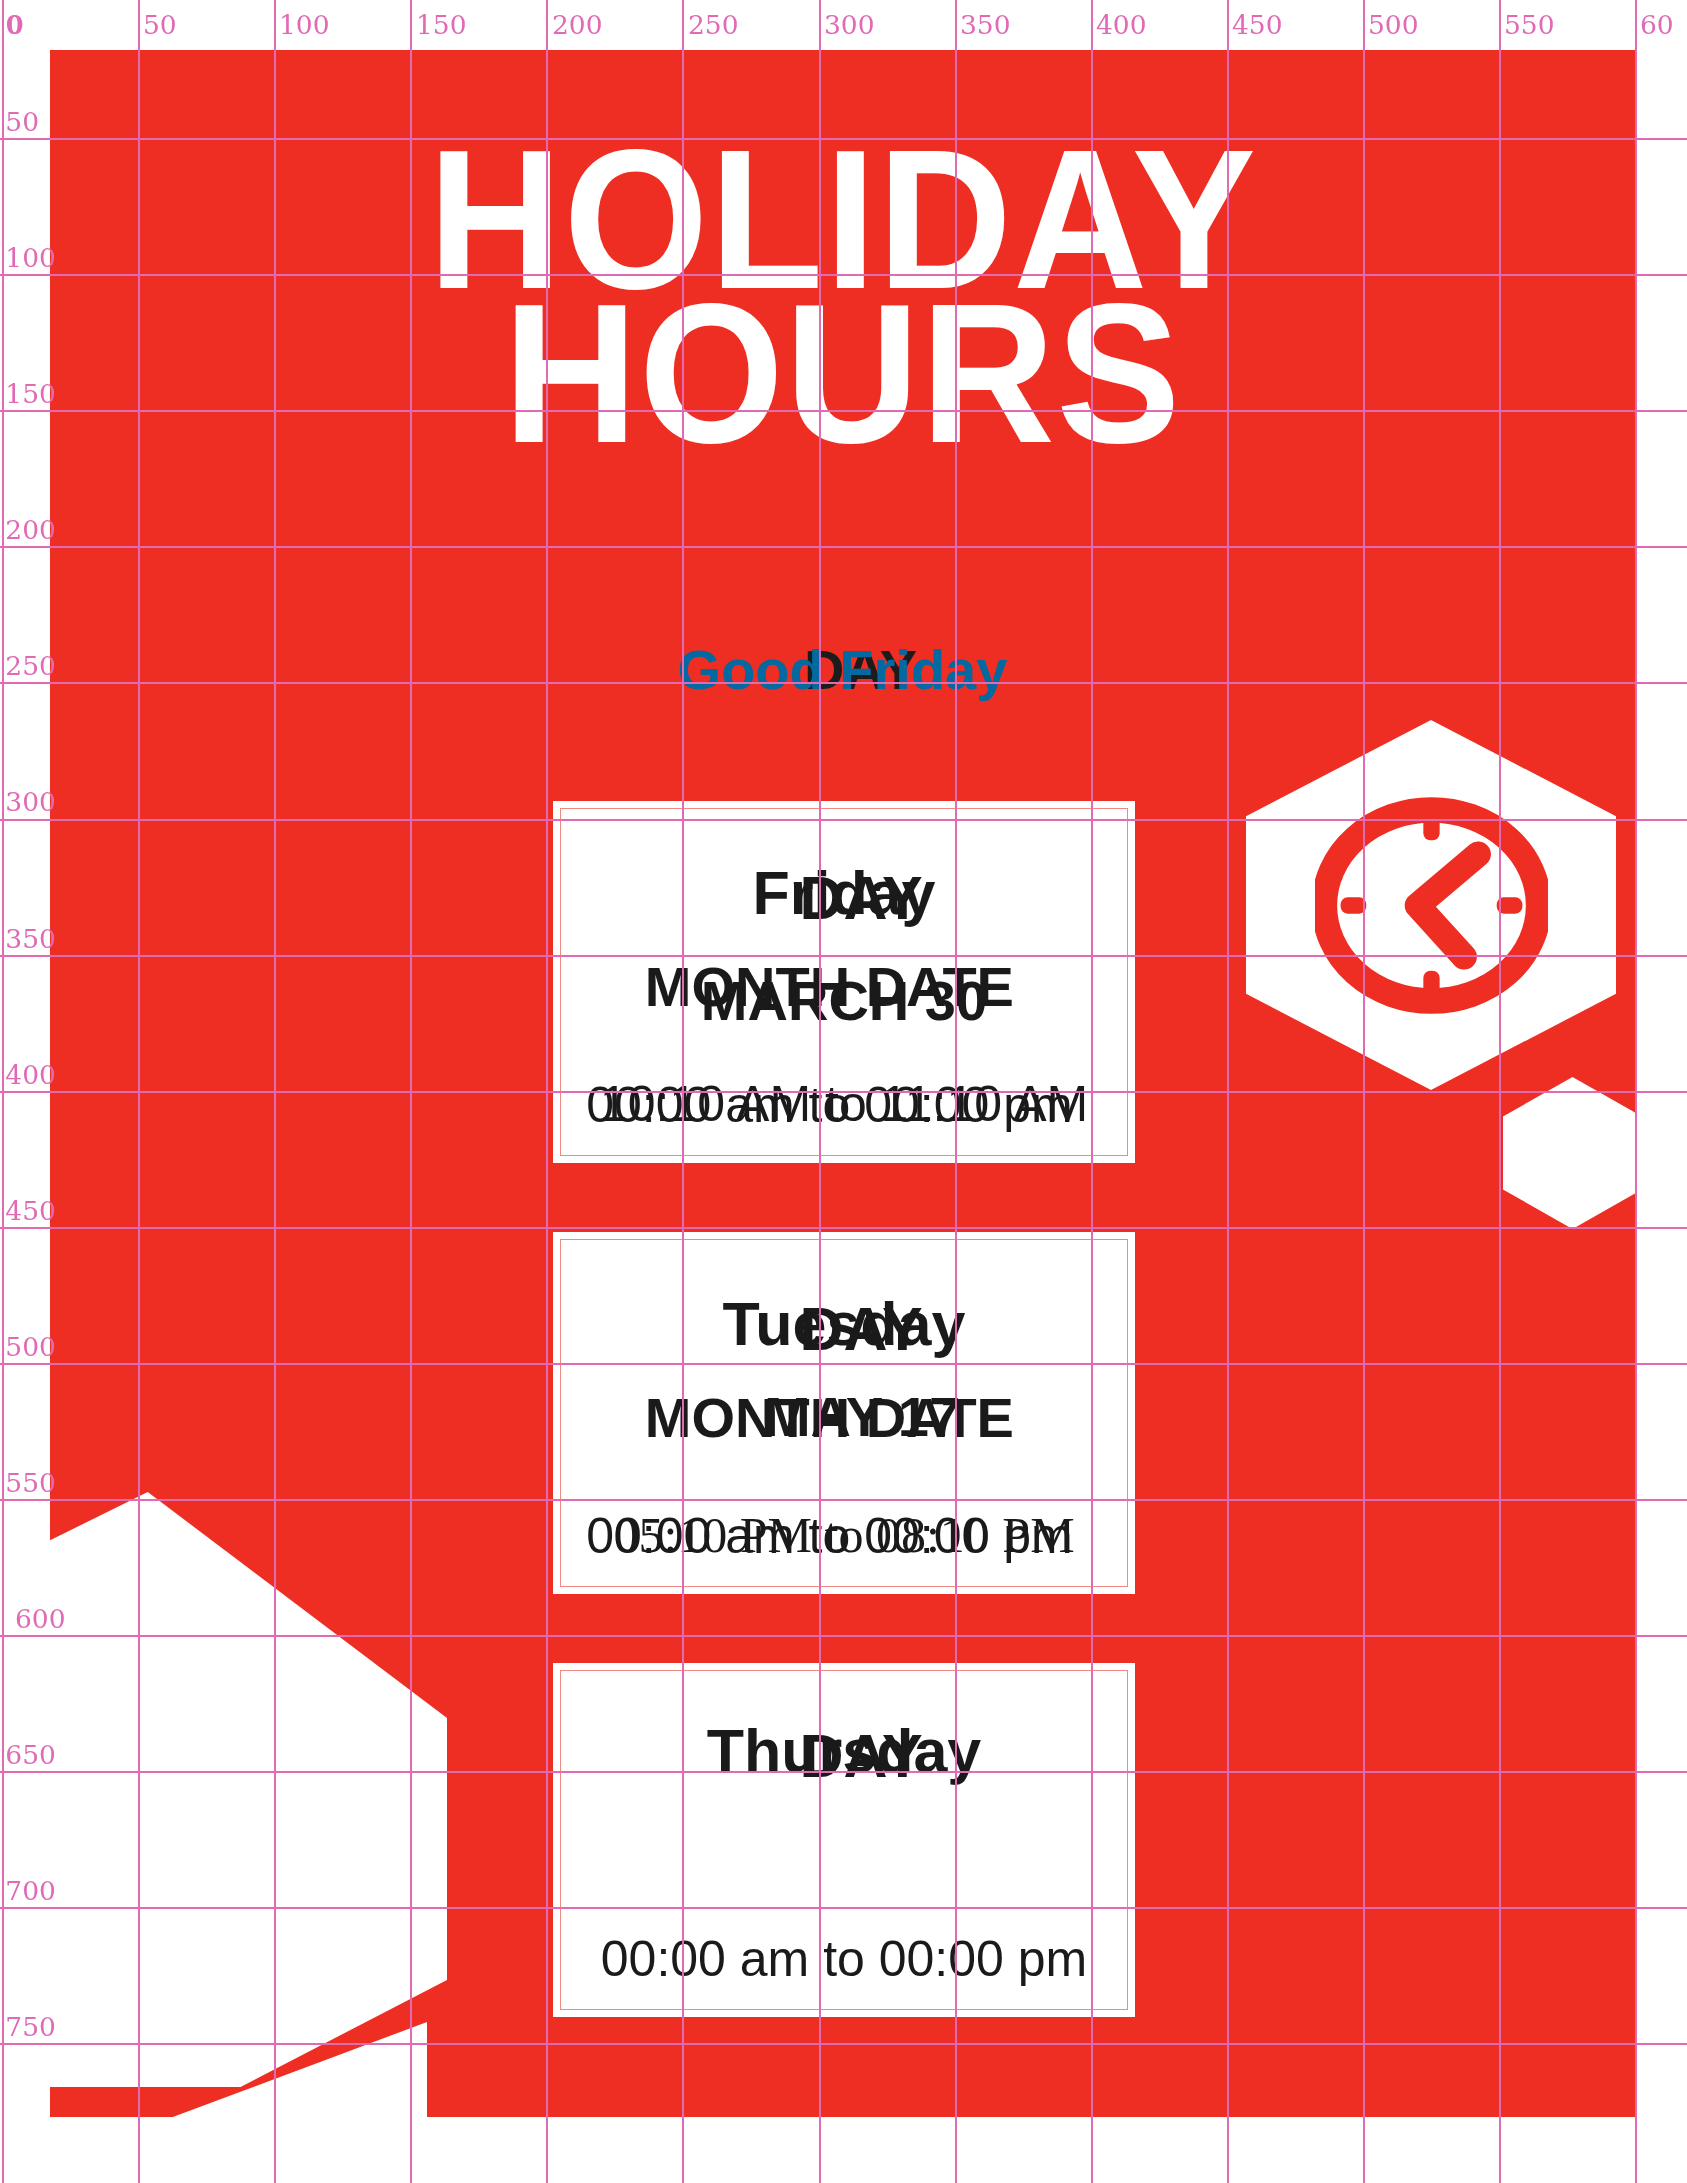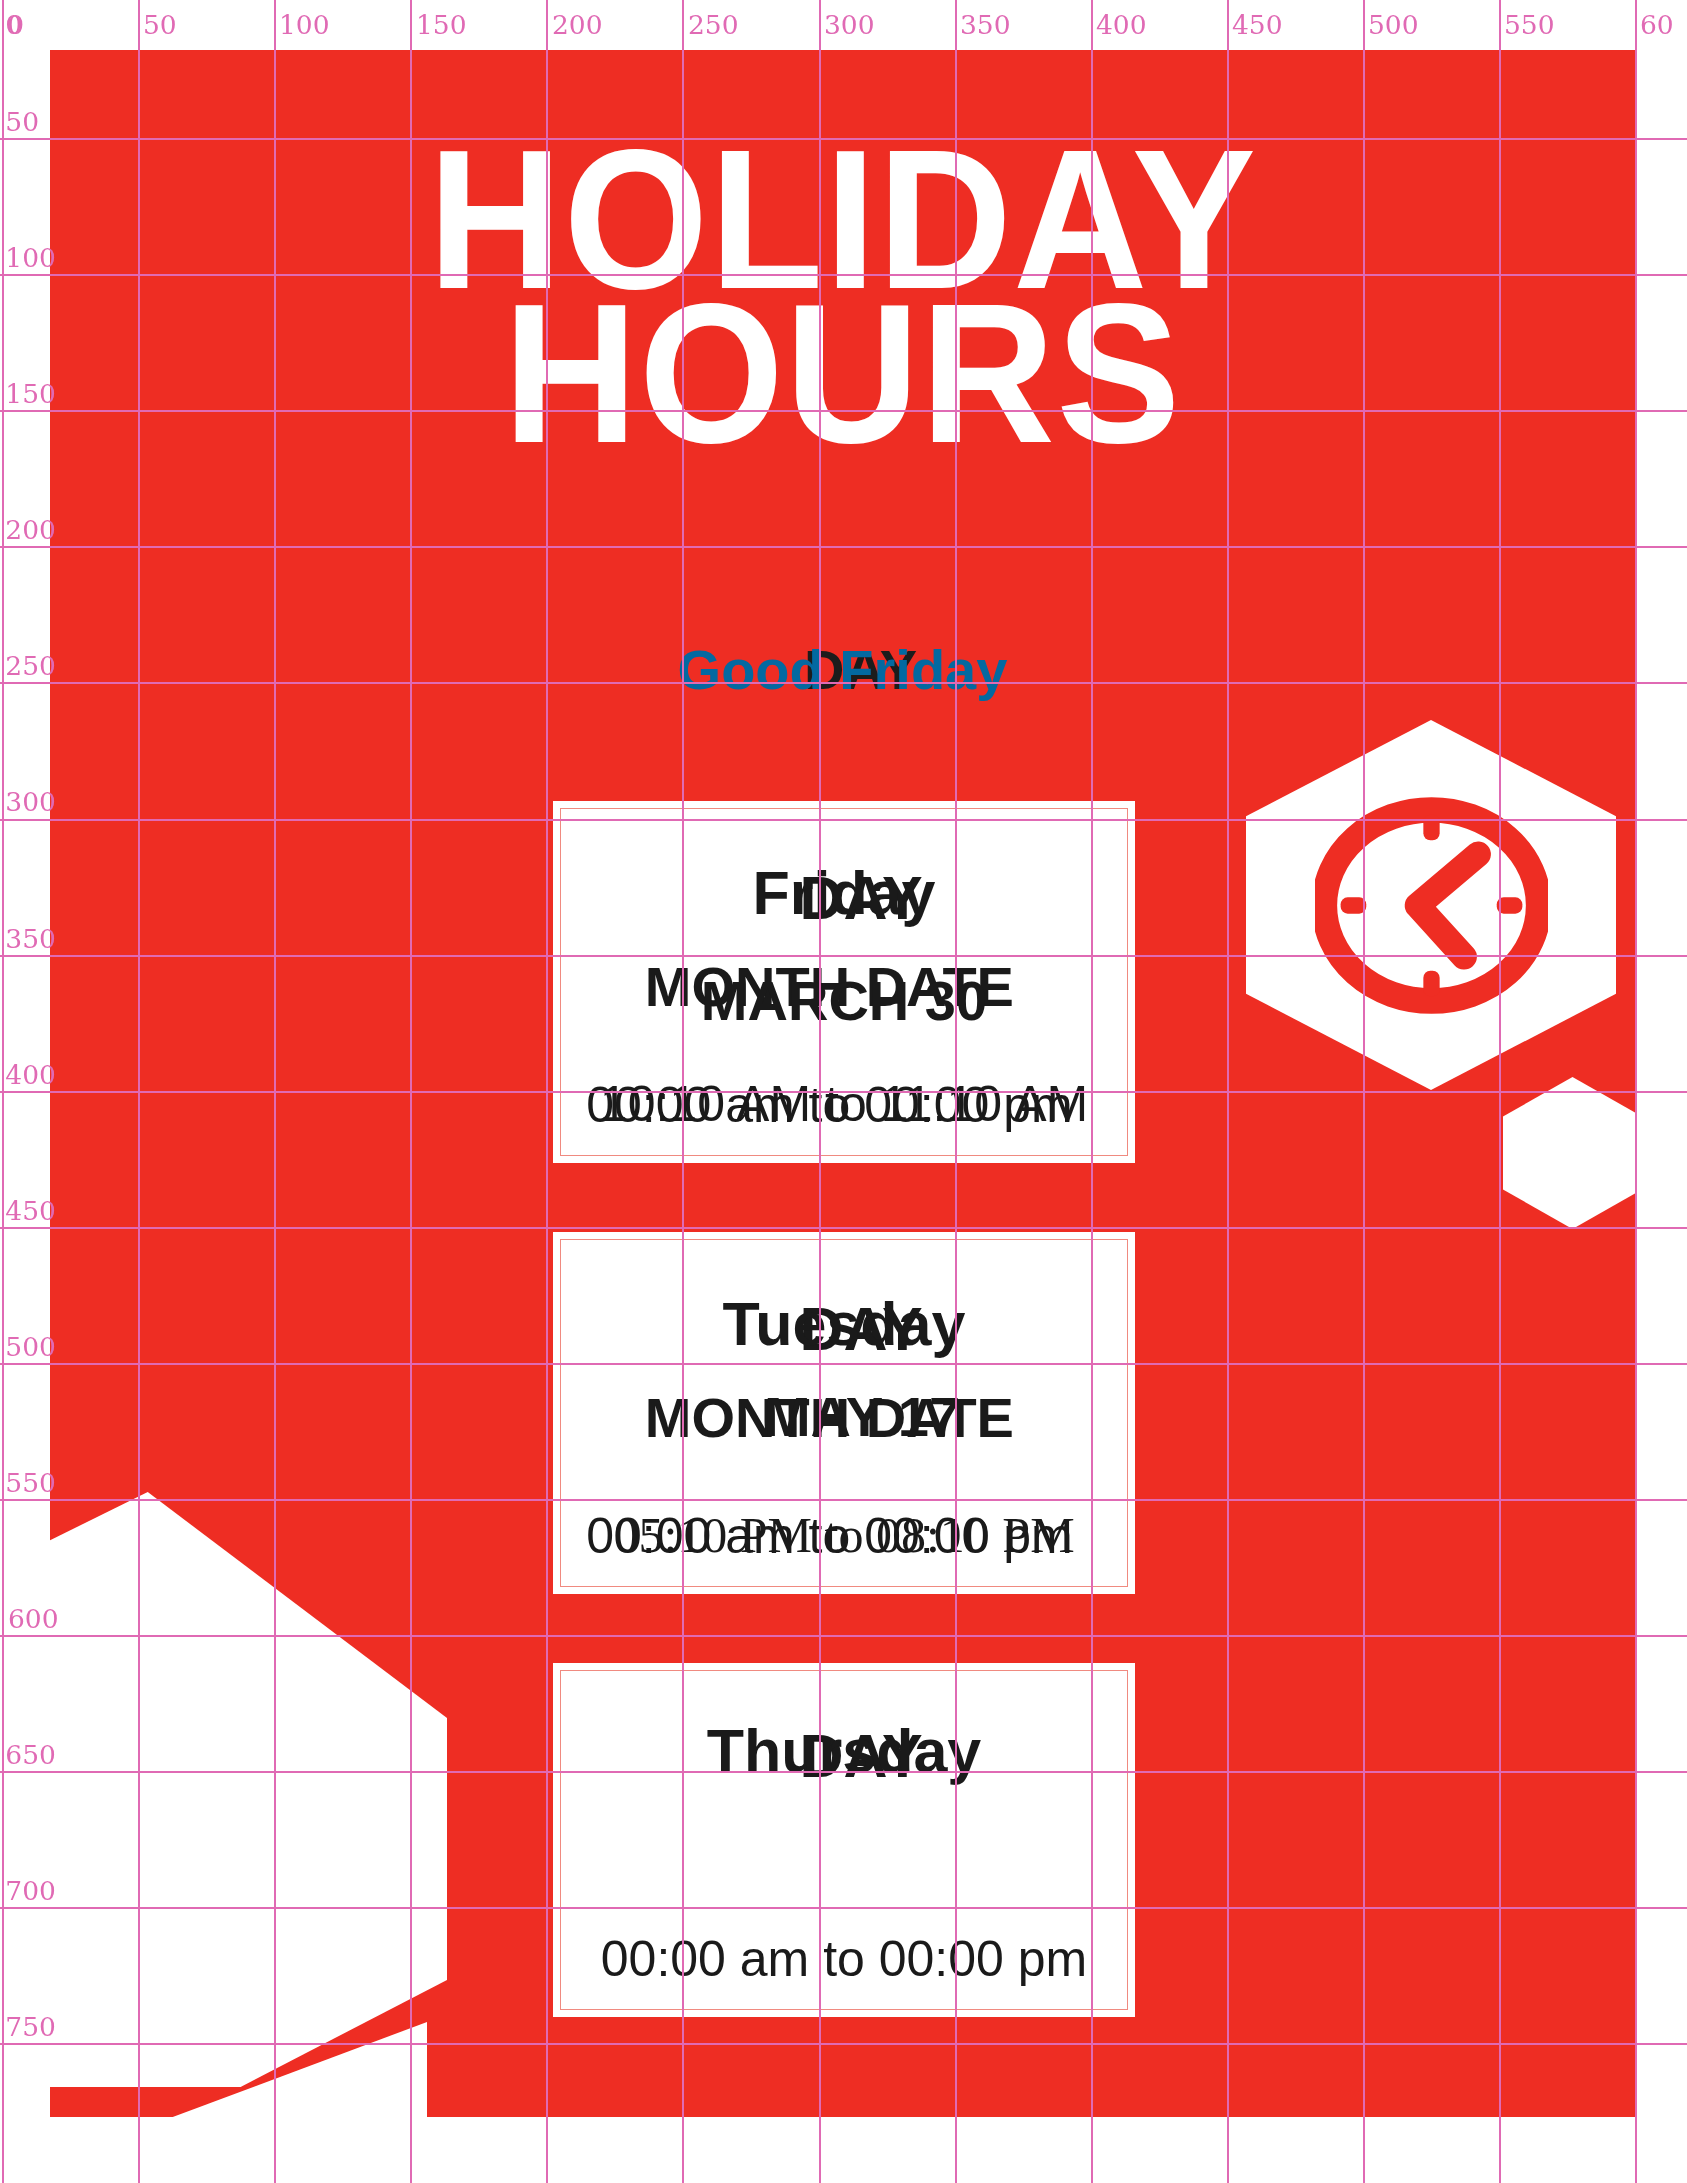--- a/index.html
+++ b/index.html
@@ -293,21 +293,21 @@
     <div class="ruler-label left" style="left: 5.3px; top: 926px;">350</div>
     <div class="grid-line-h" style="top: 1091px;"></div>
     <div class="ruler-label left" style="left: 5.3px; top: 1062px;">400</div>
     <div class="grid-line-h" style="top: 1227px;"></div>
     <div class="ruler-label left" style="left: 5.3px; top: 1198px;">450</div>
     <div class="grid-line-h" style="top: 1363px;"></div>
     <div class="ruler-label left" style="left: 5.3px; top: 1334px;">500</div>
     <div class="grid-line-h" style="top: 1499px;"></div>
     <div class="ruler-label left" style="left: 5.3px; top: 1470px;">550</div>
     <div class="grid-line-h" style="top: 1635px;"></div>
-    <div class="ruler-label left" style="left: 8px; top: 1606px;">600</div>
+    <div class="ruler-label left" style="left: 15px; top: 1606px;">600</div>
     <div class="grid-line-h" style="top: 1771px;"></div>
     <div class="ruler-label left" style="left: 5.3px; top: 1742px;">650</div>
     <div class="grid-line-h" style="top: 1907px;"></div>
     <div class="ruler-label left" style="left: 5.3px; top: 1878px;">700</div>
     <div class="grid-line-h" style="top: 2043px;"></div>
     <div class="ruler-label left" style="left: 5.3px; top: 2014px;">750</div>
     <div class="ruler-label" style="left: 5.3px; top: 12px;">0</div>
   </div>
 
 

